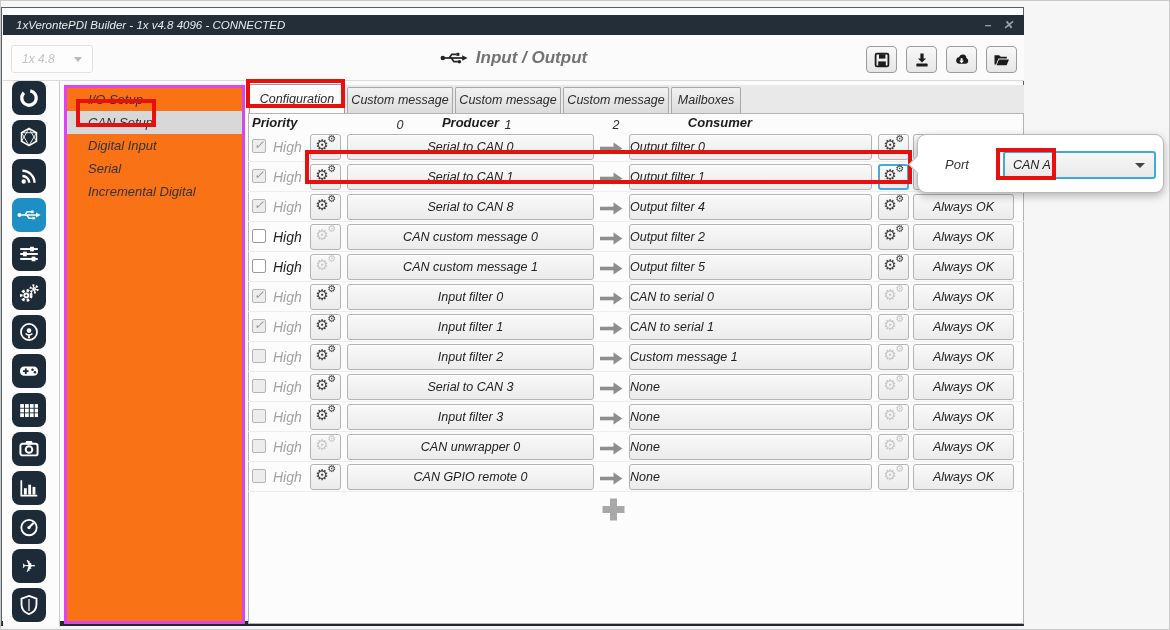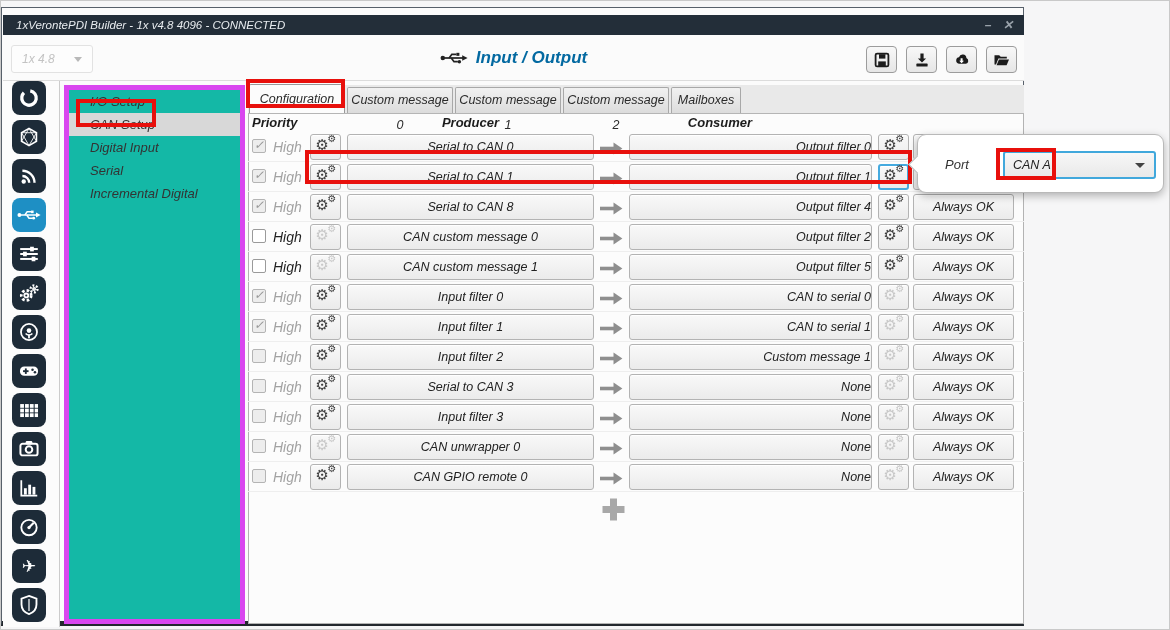--- a/index.html
+++ b/index.html
@@ -17,34 +17,34 @@
   #close-btn { right:8px; }
 
   
   #header { position:absolute; left:1px; top:27px; width:1021px; height:46px; background:#fbfbfb; border-bottom:1px solid #dcdcdc; }
   #version-dd { position:absolute; left:8px; top:10px; width:82px; height:28px; border:1px solid #e2e2e2; border-radius:3px; background:#fdfdfd; }
   #version-dd .val { position:absolute; left:10px; top:0; line-height:26px; font-size:12px; color:#c3c3c3; }
   #version-dd .caret { position:absolute; right:10px; top:11px; width:0; height:0;
     border-left:4.5px solid transparent; border-right:4.5px solid transparent; border-top:5px solid #b9b9b9; }
   #page-title-wrap { position:absolute; left:0; top:8px; width:1021px; height:30px; display:flex; align-items:center; justify-content:center; gap:8px; pointer-events:none; }
   #page-title-wrap svg { flex:0 0 auto; }
-  #page-title { font-size:17px; font-weight:bold; color:#0369a1; }
+  #page-title { font-size:17px; font-weight:bold; color:#737373; }
   #toolbar { position:absolute; right:7px; top:11px; display:flex; gap:9px; }
   .tool-btn { width:31px; height:27px; border:1px solid #9c9c9c; border-radius:4px;
     background:linear-gradient(#f8f8f8,#e6e6e6); display:flex; align-items:center; justify-content:center; cursor:pointer; }
 
   
   #icon-rail { position:absolute; left:1px; top:73px; width:57px; height:546px; background:#fcfcfc; border-right:1px solid #cccccc; }
   .rail-icon { position:absolute; left:9px; width:34px; height:34px; border-radius:8px; background:#1d2b38;
     display:flex; align-items:center; justify-content:center; cursor:pointer; }
   .rail-icon.active { background:#1e8fc4; }
   .plane-glyph { color:#fff; font-size:17px; line-height:1; font-family:"DejaVu Sans", sans-serif; }
 
   
-  #nav-panel { position:absolute; left:62px; top:77px; width:181px; height:539px; background:#14b8a6; border:5px solid #d946ef; }
+  #nav-panel { position:absolute; left:62px; top:77px; width:181px; height:539px; background:#f97316; border:3px solid #d946ef; }
   .nav-item { height:23px; line-height:23px; padding-left:21px; font-size:13px; color:#333; cursor:pointer; white-space:nowrap; }
   .nav-item.selected { background:#d8d8d8; }
 
   
   #content-panel { position:absolute; left:246px; top:77px; width:776px; height:539px; background:#fcfcfc; border:1px solid #b3b3b3; }
   #tab-strip { position:absolute; left:246px; top:77px; width:776px; height:29px; background:#e9e9e9; border-bottom:1px solid #b5b5b5; display:flex; align-items:flex-end; gap:2px; padding-left:1px; z-index:2; }
   .tab { height:26px; line-height:25px; text-align:center; font-size:12.5px; color:#2a2a2a; cursor:pointer;
     background:linear-gradient(#f1f1f1,#dcdcdc); border:1px solid #a8a8a8; border-bottom:none; border-radius:2px 2px 0 0; }
   .tab:nth-child(1){ width:96px; }
   .tab:nth-child(2){ width:106px; }
@@ -70,21 +70,21 @@
     background:linear-gradient(#f9f9f9,#ebebeb); box-shadow:inset 0 1px 0 #fff; cursor:pointer; }
   .gear-btn { width:31px; display:flex; align-items:center; justify-content:center; }
   .gear-btn.g1 { left:62px; }
   .gear-btn.g2 { left:630px; }
   .gear-btn.focused { border:2px solid #45aadf; }
   .gearwrap { position:relative; width:20px; height:20px; color:#3f3f3f; font-family:"DejaVu Sans", sans-serif; }
   .gearwrap::before { content:"\2699"; position:absolute; left:0px; top:1px; font-size:15px; line-height:1; }
   .gearwrap::after { content:"\2699"; position:absolute; right:-1px; top:-3px; font-size:10px; line-height:1; }
   .gear-btn.disabled .gearwrap { color:#c8c8c8; }
   .producer-btn { left:99px; width:247px; text-align:center; line-height:24px; font-size:12.5px; color:#222; }
-  .consumer-btn { left:381px; width:243px; text-align:right; line-height:24px; font-size:12.5px; color:#222; }
+  .consumer-btn { left:381px; width:243px; text-align:left; line-height:24px; font-size:12.5px; color:#222; }
   .ok-btn { left:665px; width:101px; text-align:center; line-height:24px; font-size:12.5px; color:#222; }
   .row-arrow { position:absolute; left:351px; top:9px; }
 
   
   #add-btn { position:absolute; left:598px; top:488px; width:27px; height:27px; cursor:pointer; z-index:3; }
 
   
   #popup { position:absolute; left:916px; top:133px; width:247px; height:59px; background:#fff;
     border:1px solid #b9b9b9; border-radius:9px; box-shadow:0 3px 8px rgba(0,0,0,.28); z-index:40; }
   #popup .tail { position:absolute; left:-7px; top:23px; width:13px; height:13px; background:#fff;

